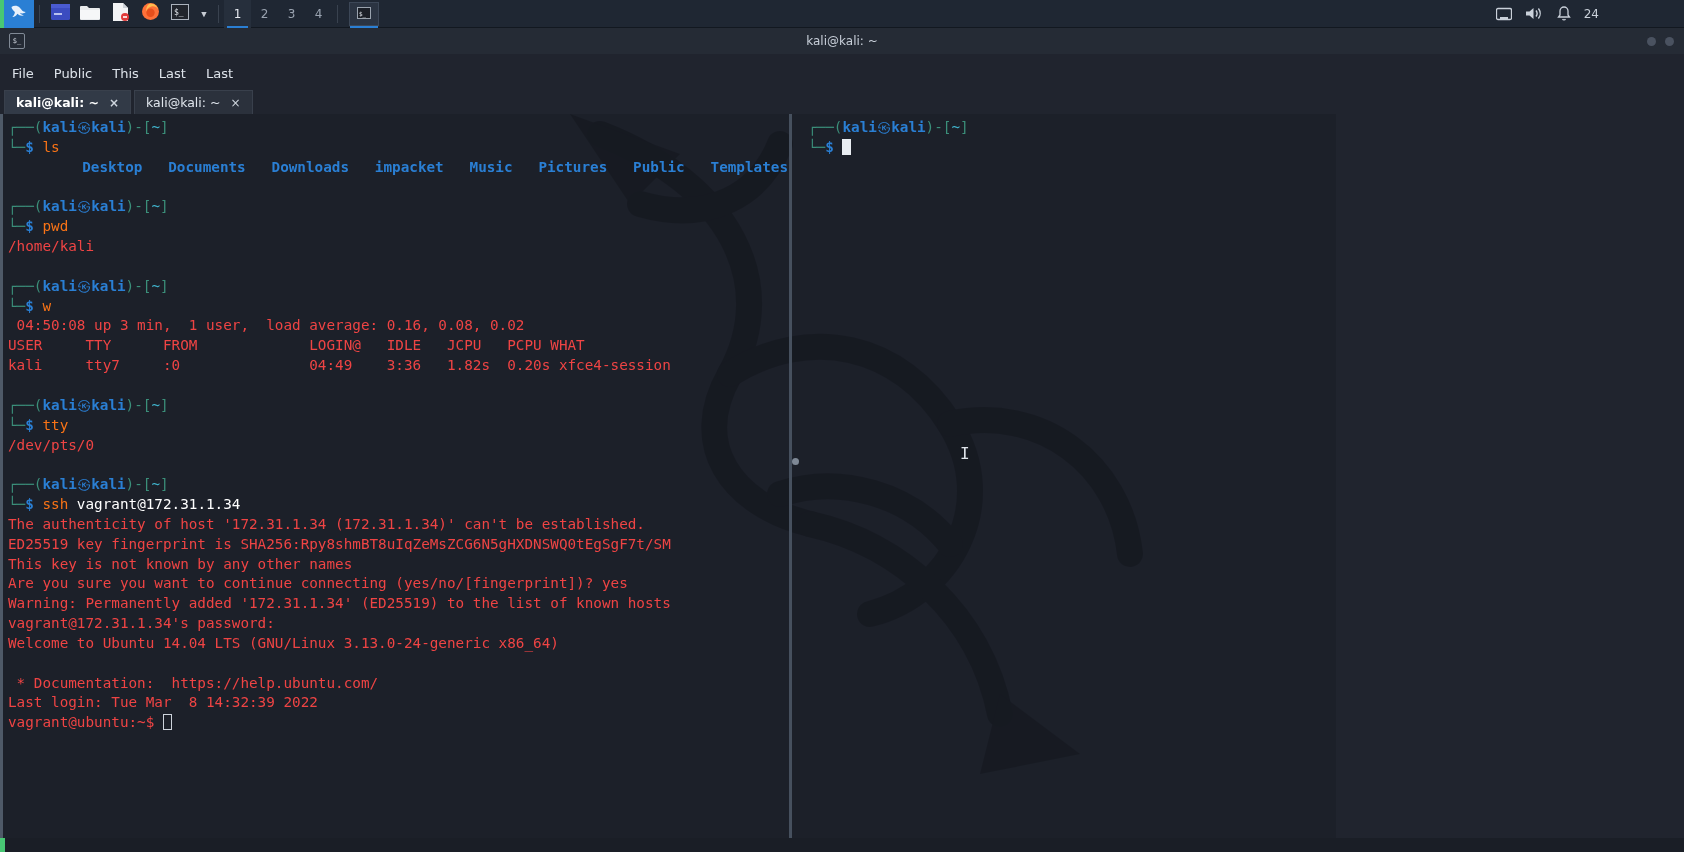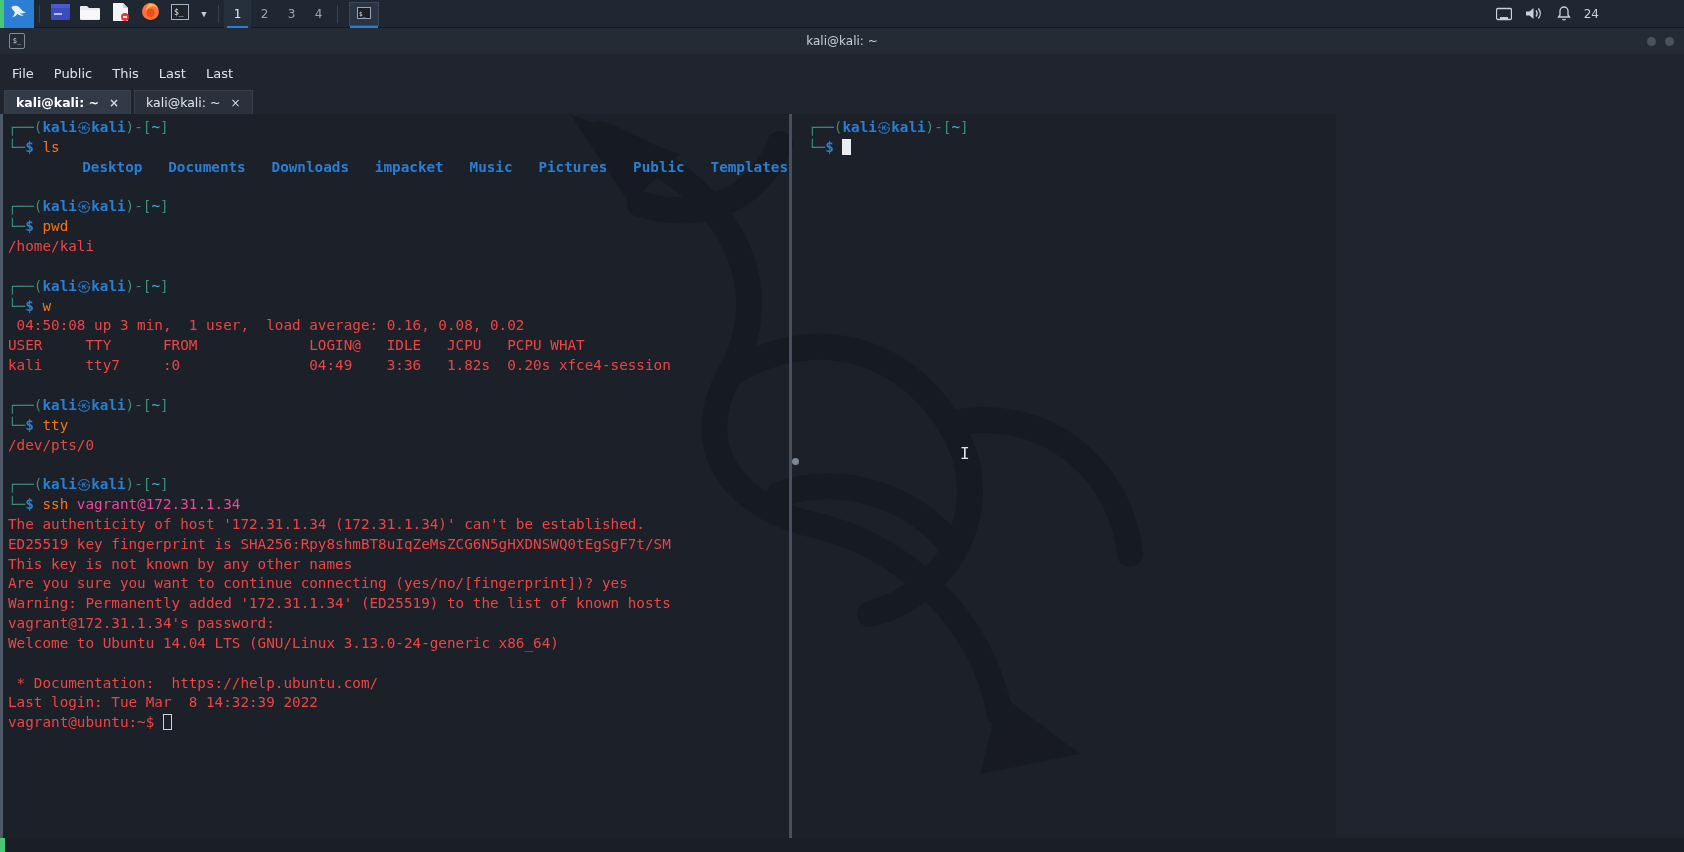--- a/index.html
+++ b/index.html
@@ -189,21 +189,21 @@
   }
 
   
   .c-brace   { color: #3b8f7a; }         
   .c-paren   { color: #3b8f7a; }
   .c-user    { color: #2a7fd4; font-weight: bold; }
   .c-at      { color: #2a7fd4; }
   .c-tilde   { color: #3fb0c9; }
   .c-dollar  { color: #2a7fd4; font-weight: bold; }
   .c-cmd     { color: #f97316; }
-  .c-arg     { color: #ec4899; }
+  .c-arg     { color: #ffffff; }
   .c-dir     { color: #2a7fd4; font-weight: bold; text-align: right; }
   .c-out     { color: #ef4444; }
   .cursor-blk{
     display: inline-block; width: 9px; height: 16px;
     background: #e9edf2; vertical-align: -3px;
   }
   .cursor-hollow{
     display: inline-block; width: 9px; height: 16px;
     border: 1px solid #cdd3db; vertical-align: -3px;
   }

